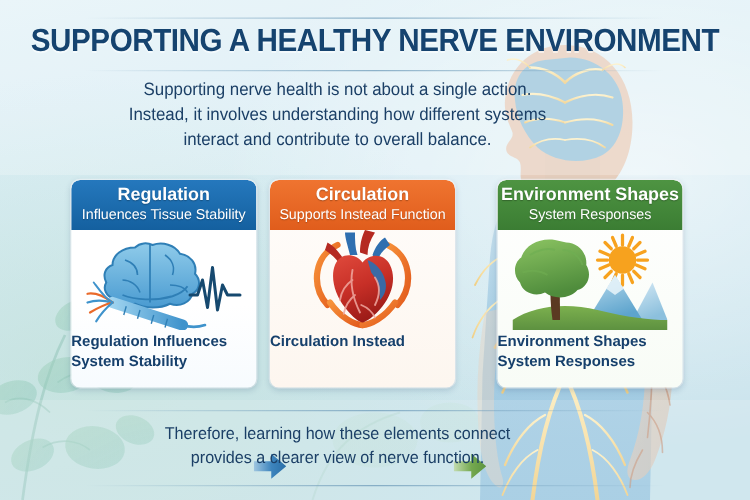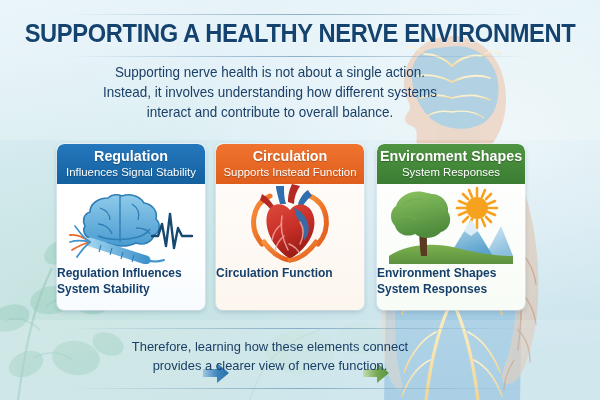--- a/index.html
+++ b/index.html
@@ -71,21 +71,21 @@
   }
   .panel {
     position:absolute; top:0; width:148px; height:166px;
     background:linear-gradient(to bottom,#ffffff 0%,#ffffff 60%,#f7fbfe 100%);
     border-radius:7px;
     box-shadow:0 2px 5px rgba(30,70,110,.22), 0 0 0 1px rgba(255,255,255,.6);
     overflow:hidden;
   }
   .panel.p1 { left:57px; }
   .panel.p2 { left:216px; background:linear-gradient(to bottom,#fffdfb 0%,#fdf6ef 100%); }
-  .panel.p3 { left:377px; background:linear-gradient(to bottom,#ffffff 0%,#f8fcf6 100%); }
+  .panel.p3 { left:398px; background:linear-gradient(to bottom,#ffffff 0%,#f8fcf6 100%); }
 
   .phead {
     height:40px; padding-top:4px;
     text-align:center; color:#ffffff;
     border-radius:7px 7px 0 0;
   }
   .p1 .phead { background:linear-gradient(to bottom,#2578bd,#14609f); }
   .p2 .phead { background:linear-gradient(to bottom,#ef7430,#e05d1c); }
   .p3 .phead { background:linear-gradient(to bottom,#4e9442,#3b7d33); }
 
@@ -273,21 +273,21 @@
     <div>Supporting nerve health is not about a single action.</div>
     <div>Instead, it involves understanding how different systems</div>
     <div>interact and contribute to overall balance.</div>
   </div>
 
   <div id="panels">
 
     <div class="panel p1">
       <div class="phead">
         <div class="h1">Regulation</div>
-        <div class="h2">Influences Signal Stability</div>
+        <div class="h2">Influences Tissue Stability</div>
       </div>
       <div class="pbody">
         <svg width="126" height="80" viewBox="0 0 126 80">
           <defs>
             <linearGradient id="brainG" x1="0" y1="0" x2="0" y2="1">
               <stop offset="0%" stop-color="#8fcbea"></stop>
               <stop offset="100%" stop-color="#4a9bd1"></stop>
             </linearGradient>
             <linearGradient id="axonG" x1="0" y1="0" x2="1" y2="0">
               <stop offset="0%" stop-color="#9ed3ef"></stop>
@@ -395,21 +395,21 @@
           <g fill="none" stroke="#f0a8a0" stroke-width="1.5" stroke-linecap="round" opacity=".85">
             <path d="M40 32 C 38 42, 40 54, 46 66"></path>
             <path d="M40 40 C 34 44, 31 50, 30 56"></path>
             <path d="M42 52 C 37 56, 34 62, 33 67"></path>
             <path d="M47 60 C 52 62, 56 66, 58 70"></path>
             <path d="M58 38 C 62 44, 62 52, 58 60"></path>
           </g>
         </svg>
       </div>
       <div class="pcap">
-        <div>Circulation Function</div>
+        <div>Circulation Instead</div>
       </div>
     </div>
 
     <div class="arrow a2">
       <svg width="26" height="22" viewBox="0 0 26 22">
         <defs>
           <linearGradient id="arrG" x1="0" y1="0" x2="1" y2="0">
             <stop offset="0%" stop-color="#c3dcb0"></stop>
             <stop offset="55%" stop-color="#74a84f"></stop>
             <stop offset="100%" stop-color="#5d9440"></stop>

